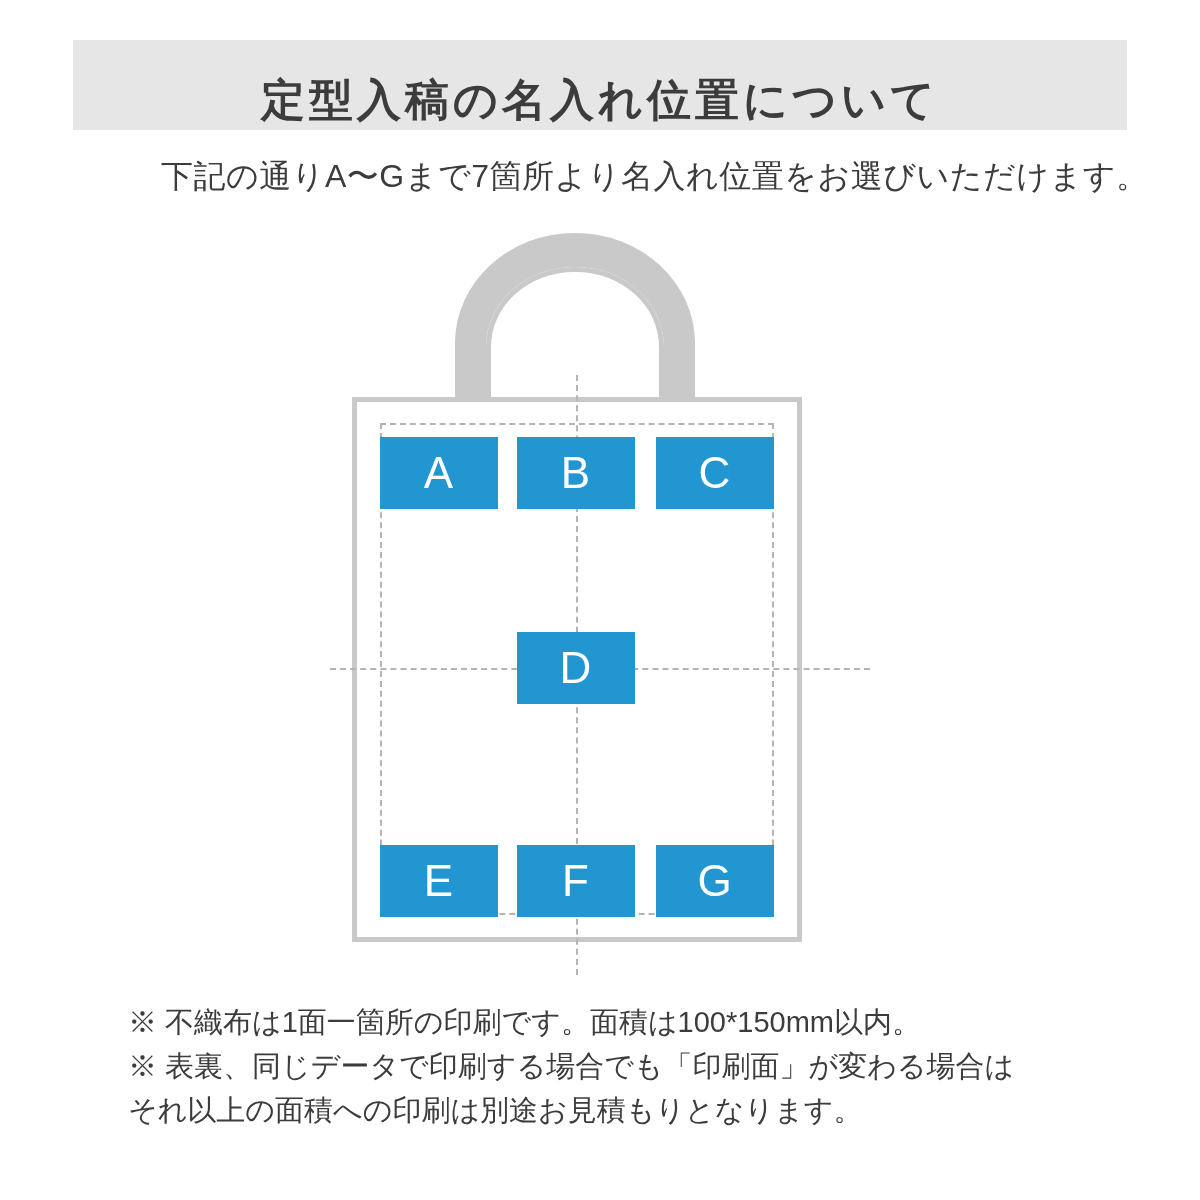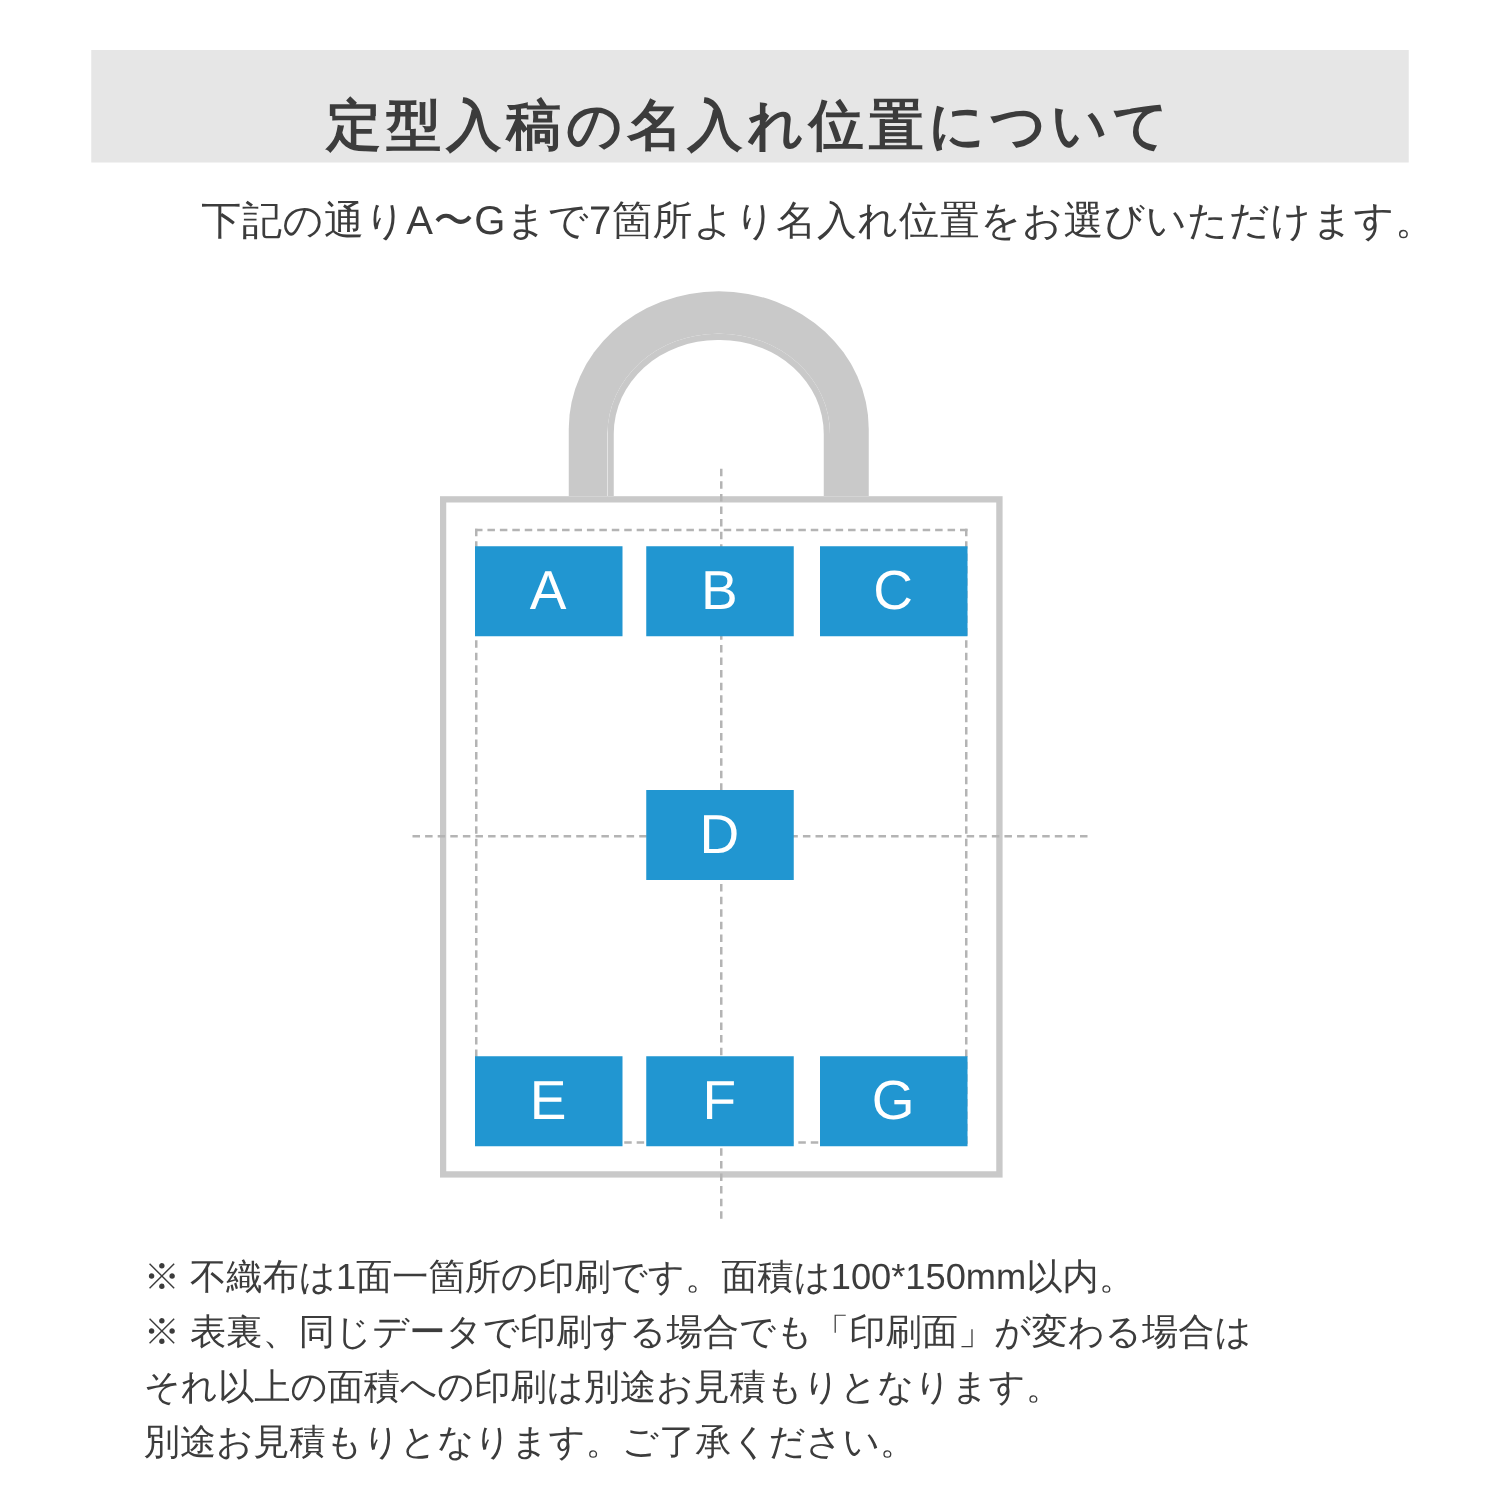--- a/index.html
+++ b/index.html
@@ -164,21 +164,21 @@
     align-items: center;
     justify-content: center;
     font-size: 44px;
     font-weight: 400;
     letter-spacing: 1px;
   }
 
   
   .notes {
     position: absolute;
-    left: 115px;
+    left: 128px;
     top: 1000px;
     width: 1000px;
     font-size: 29px;
     line-height: 44px;
     color: #3c3c3c;
   }
   .notes div {
     white-space: nowrap;
   }
 </style>
@@ -214,16 +214,15 @@
     <div class="cell" style="left:80px;  top:620px; width:118px; height:72px;">E</div>
     <div class="cell" style="left:217px; top:620px; width:118px; height:72px;">F</div>
     <div class="cell" style="left:356px; top:620px; width:118px; height:72px;">G</div>
 
   </div>
 
   <div class="notes">
     <div>※ 不織布は1面一箇所の印刷です。面積は100*150mm以内。</div>
     <div>※ 表裏、同じデータで印刷する場合でも「印刷面」が変わる場合は</div>
     <div>それ以上の面積への印刷は別途お見積もりとなります。</div>
-    <div>別途お見積もりとなります。ご了承ください。</div>
   </div>
 
 </div>
 
 </body></html>

